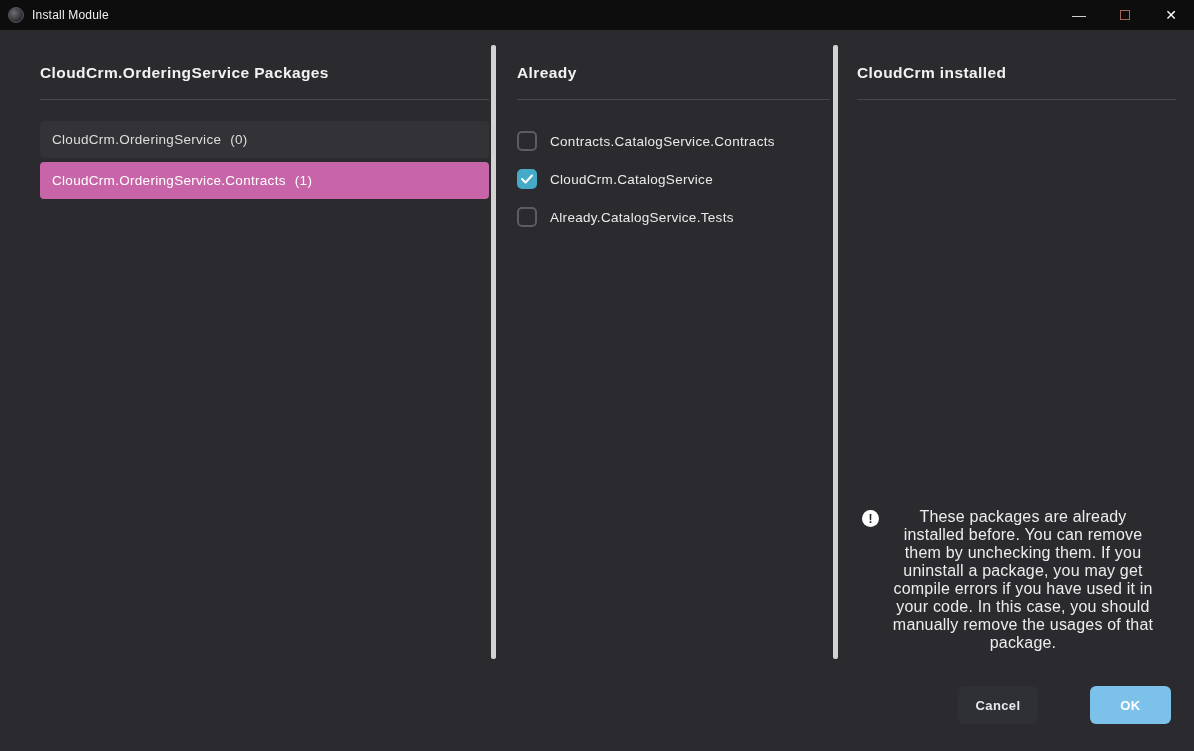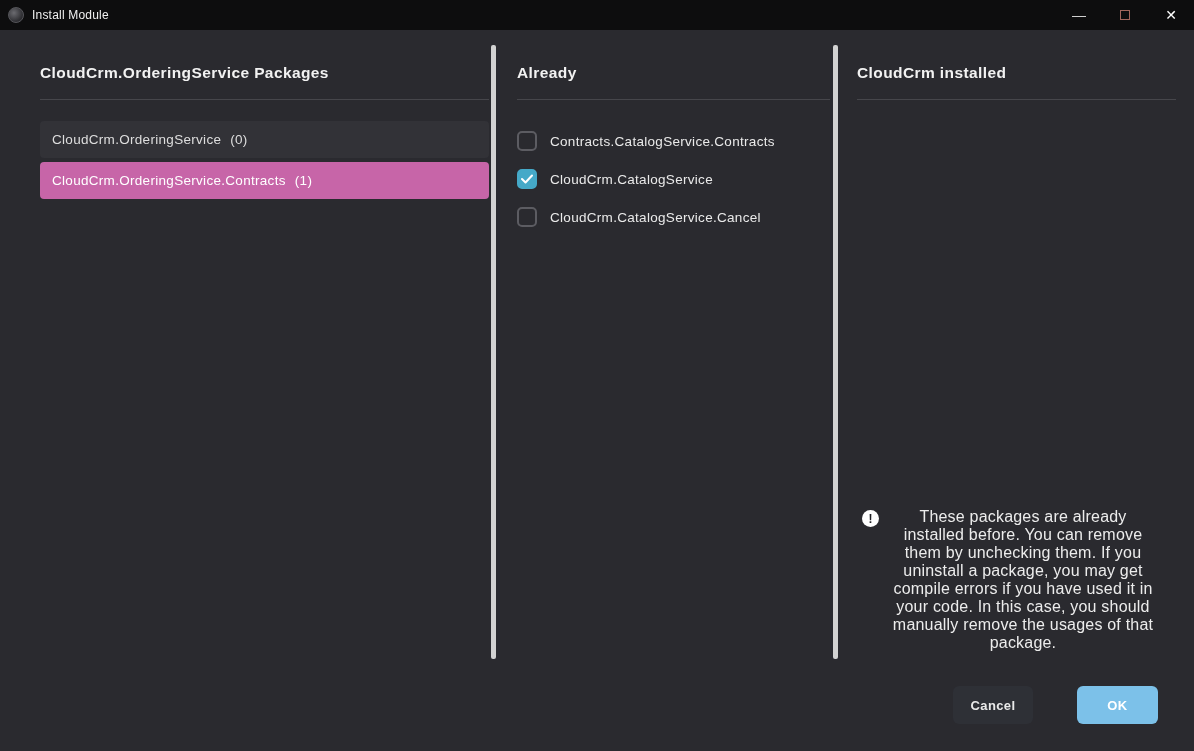--- a/index.html
+++ b/index.html
@@ -91,21 +91,21 @@
     display:flex;align-items:center;justify-content:center;
     flex:0 0 auto;margin-top:2px;
   }
   .note-text{
     margin-left:11px;width:266px;
     font-size:16px;line-height:18px;color:#ececec;letter-spacing:.2px;text-align:center;
   }
 
   
   .footer{
-    position:absolute;right:36px;bottom:27px;display:flex;gap:4px;justify-content:flex-end;
+    position:absolute;right:23px;bottom:27px;display:flex;gap:12px;justify-content:flex-end;
   }
   .btn{
     height:38px;border:none;border-radius:6px;
     font-family:"Liberation Sans", sans-serif;
     font-size:13px;font-weight:700;letter-spacing:.4px;
     display:flex;align-items:center;justify-content:center;
     cursor:default;
   }
   .btn-cancel{width:80px;background:#2e3036;color:#e9e9e9;}
   .btn-ok{width:81px;background:#7cc1e9;color:#ffffff;margin-left:40px;}
@@ -163,21 +163,21 @@
             <path d="M1 5l3.5 3.5L11 1.5" stroke="#ffffff" stroke-width="2" fill="none" stroke-linecap="round" stroke-linejoin="round"></path>
           </svg>
       </span>
       <span class="check-label">CloudCrm.CatalogService</span>
     </div>
 
     <div class="check-row">
       <span class="checkbox">
         
       </span>
-      <span class="check-label">CloudCrm.CatalogService.Cancel</span>
+      <span class="check-label">Already.CatalogService.Tests</span>
     </div>
 
   </div>
 </div>
 
 <div class="panel panel-right">
   <div class="panel-header">CloudCrm installed</div>
 </div>
 
 <div class="note">

